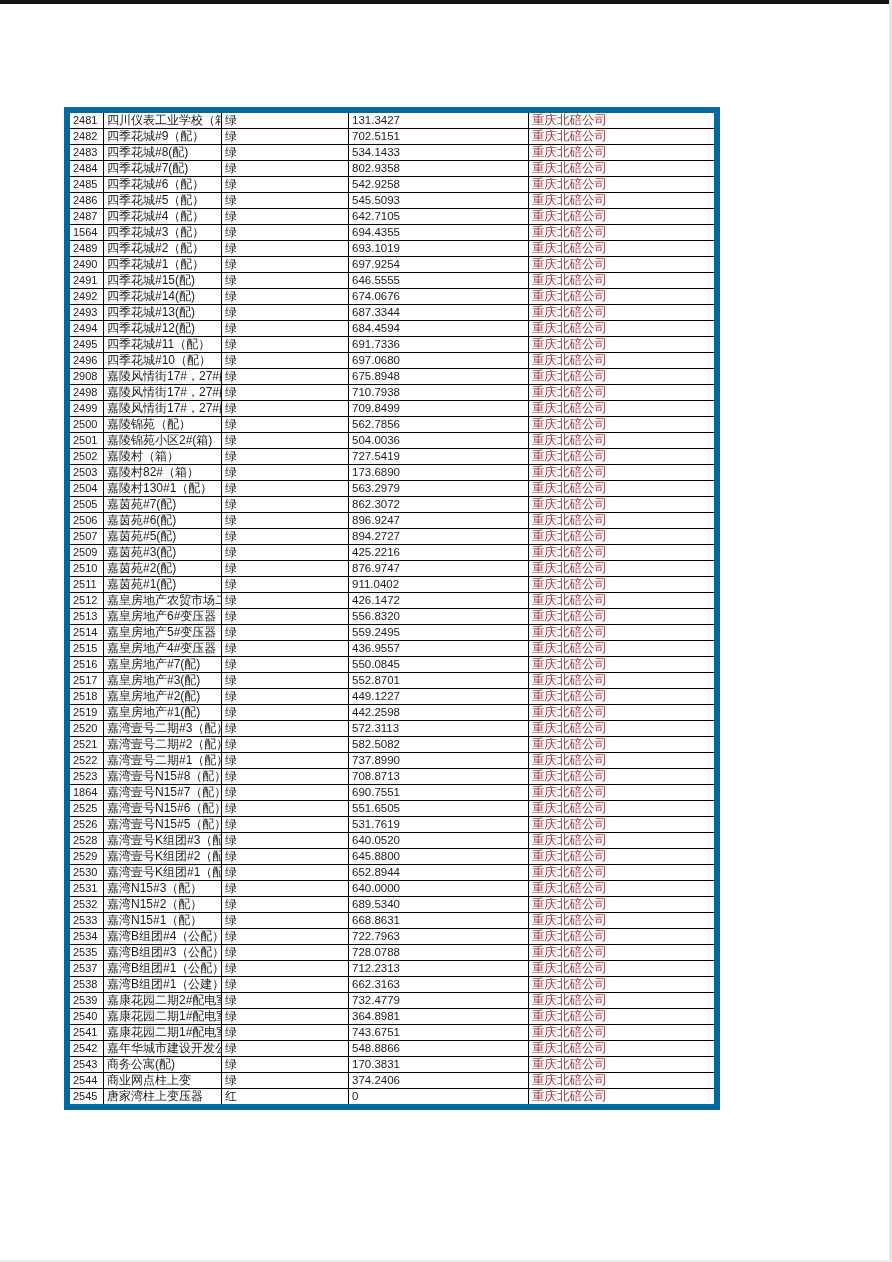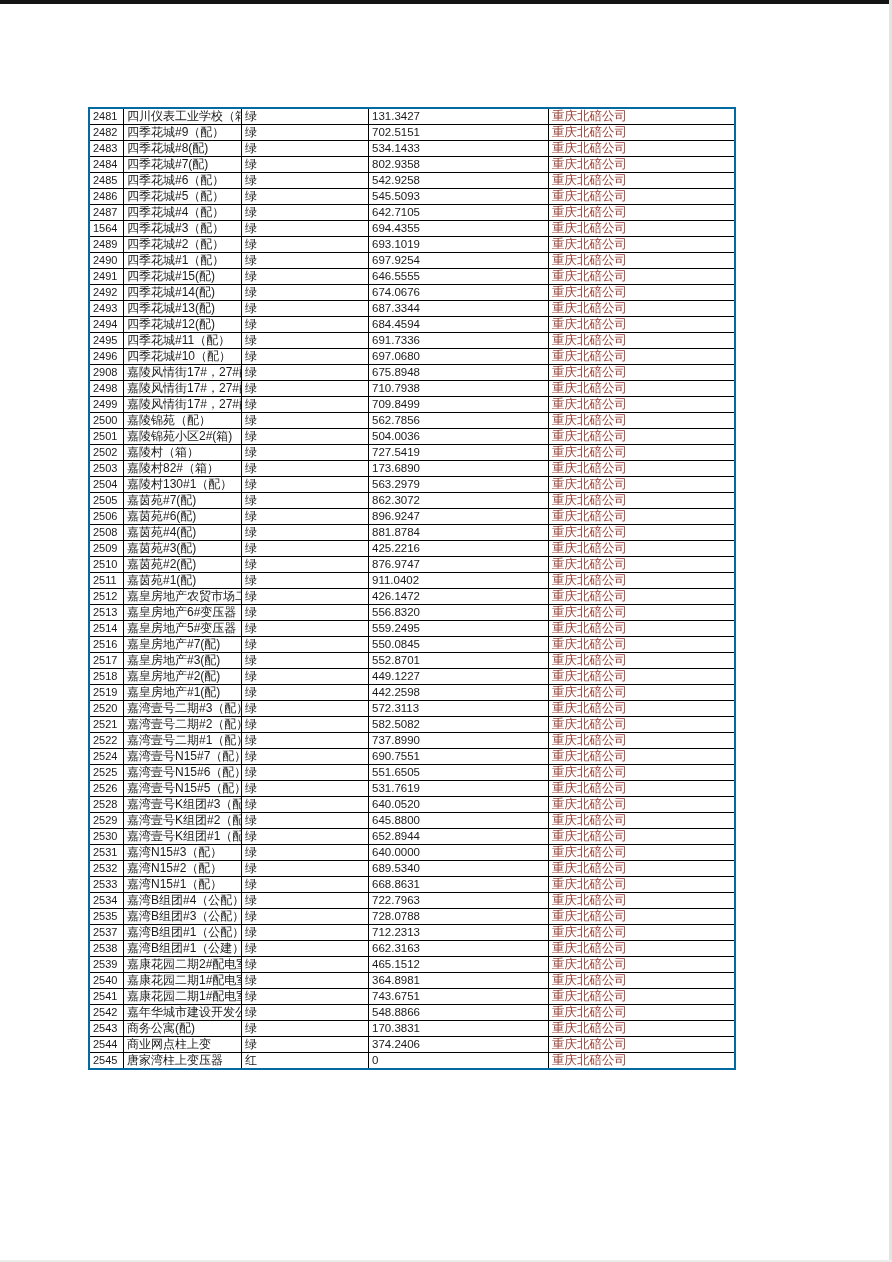--- a/index.html
+++ b/index.html
@@ -20,25 +20,25 @@
     width: 3px; height: 1262px;
     background: #e4e4e4;
   }
   .bottom-edge {
     position: absolute; bottom: 0; left: 0;
     width: 892px; height: 2px;
     background: #ececec;
   }
   table.grid {
     position: absolute;
-    left: 88px; top: 107px;
+    left: 64px; top: 107px;
     width: 646px;
     border-collapse: collapse;
     table-layout: fixed;
-    border: 2px solid #0369a1;
+    border: 6px solid #0369a1;
   }
   table.grid td {
     border: 1px solid #000000;
     height: 15px;
     padding: 0 0 0 3px;
     vertical-align: middle;
     white-space: nowrap;
     overflow: hidden;
     color: #1a1a1a;
     line-height: 15px;
@@ -237,24 +237,24 @@
     <td class="c-company" style="color: rgb(156, 64, 54);">重庆北碚公司</td>
   </tr>
       <tr>
     <td class="c-id">2506</td>
     <td class="c-name">嘉茵苑#6(配)</td>
     <td class="c-status">绿</td>
     <td class="c-value">896.9247</td>
     <td class="c-company" style="color: rgb(156, 64, 54);">重庆北碚公司</td>
   </tr>
       <tr>
-    <td class="c-id">2508</td>
-    <td class="c-name">嘉茵苑#4(配)</td>
-    <td class="c-status">绿</td>
-    <td class="c-value">881.8784</td>
+    <td class="c-id">2507</td>
+    <td class="c-name">嘉茵苑#5(配)</td>
+    <td class="c-status">绿</td>
+    <td class="c-value">894.2727</td>
     <td class="c-company" style="color: rgb(156, 64, 54);">重庆北碚公司</td>
   </tr>
       <tr>
     <td class="c-id">2509</td>
     <td class="c-name">嘉茵苑#3(配)</td>
     <td class="c-status">绿</td>
     <td class="c-value">425.2216</td>
     <td class="c-company" style="color: rgb(156, 64, 54);">重庆北碚公司</td>
   </tr>
       <tr>
@@ -286,20 +286,27 @@
     <td class="c-company" style="color: rgb(156, 64, 54);">重庆北碚公司</td>
   </tr>
       <tr>
     <td class="c-id">2514</td>
     <td class="c-name">嘉皇房地产5#变压器</td>
     <td class="c-status">绿</td>
     <td class="c-value">559.2495</td>
     <td class="c-company" style="color: rgb(156, 64, 54);">重庆北碚公司</td>
   </tr>
       <tr>
+    <td class="c-id">2515</td>
+    <td class="c-name">嘉皇房地产4#变压器</td>
+    <td class="c-status">绿</td>
+    <td class="c-value">436.9557</td>
+    <td class="c-company" style="color: rgb(156, 64, 54);">重庆北碚公司</td>
+  </tr>
+      <tr>
     <td class="c-id">2516</td>
     <td class="c-name">嘉皇房地产#7(配)</td>
     <td class="c-status">绿</td>
     <td class="c-value">550.0845</td>
     <td class="c-company" style="color: rgb(156, 64, 54);">重庆北碚公司</td>
   </tr>
       <tr>
     <td class="c-id">2517</td>
     <td class="c-name">嘉皇房地产#3(配)</td>
     <td class="c-status">绿</td>
@@ -335,21 +342,28 @@
     <td class="c-company" style="color: rgb(156, 64, 54);">重庆北碚公司</td>
   </tr>
       <tr>
     <td class="c-id">2522</td>
     <td class="c-name">嘉湾壹号二期#1（配）</td>
     <td class="c-status">绿</td>
     <td class="c-value">737.8990</td>
     <td class="c-company" style="color: rgb(156, 64, 54);">重庆北碚公司</td>
   </tr>
       <tr>
-    <td class="c-id">2524</td>
+    <td class="c-id">2523</td>
+    <td class="c-name">嘉湾壹号N15#8（配）</td>
+    <td class="c-status">绿</td>
+    <td class="c-value">708.8713</td>
+    <td class="c-company" style="color: rgb(156, 64, 54);">重庆北碚公司</td>
+  </tr>
+      <tr>
+    <td class="c-id">1864</td>
     <td class="c-name">嘉湾壹号N15#7（配）</td>
     <td class="c-status">绿</td>
     <td class="c-value">690.7551</td>
     <td class="c-company" style="color: rgb(156, 64, 54);">重庆北碚公司</td>
   </tr>
       <tr>
     <td class="c-id">2525</td>
     <td class="c-name">嘉湾壹号N15#6（配）</td>
     <td class="c-status">绿</td>
     <td class="c-value">551.6505</td>
@@ -429,21 +443,21 @@
     <td class="c-id">2538</td>
     <td class="c-name">嘉湾B组团#1（公建）</td>
     <td class="c-status">绿</td>
     <td class="c-value">662.3163</td>
     <td class="c-company" style="color: rgb(156, 64, 54);">重庆北碚公司</td>
   </tr>
       <tr>
     <td class="c-id">2539</td>
     <td class="c-name">嘉康花园二期2#配电室(配</td>
     <td class="c-status">绿</td>
-    <td class="c-value">465.1512</td>
+    <td class="c-value">732.4779</td>
     <td class="c-company" style="color: rgb(156, 64, 54);">重庆北碚公司</td>
   </tr>
       <tr>
     <td class="c-id">2540</td>
     <td class="c-name">嘉康花园二期1#配电室2B</td>
     <td class="c-status">绿</td>
     <td class="c-value">364.8981</td>
     <td class="c-company" style="color: rgb(156, 64, 54);">重庆北碚公司</td>
   </tr>
       <tr>

